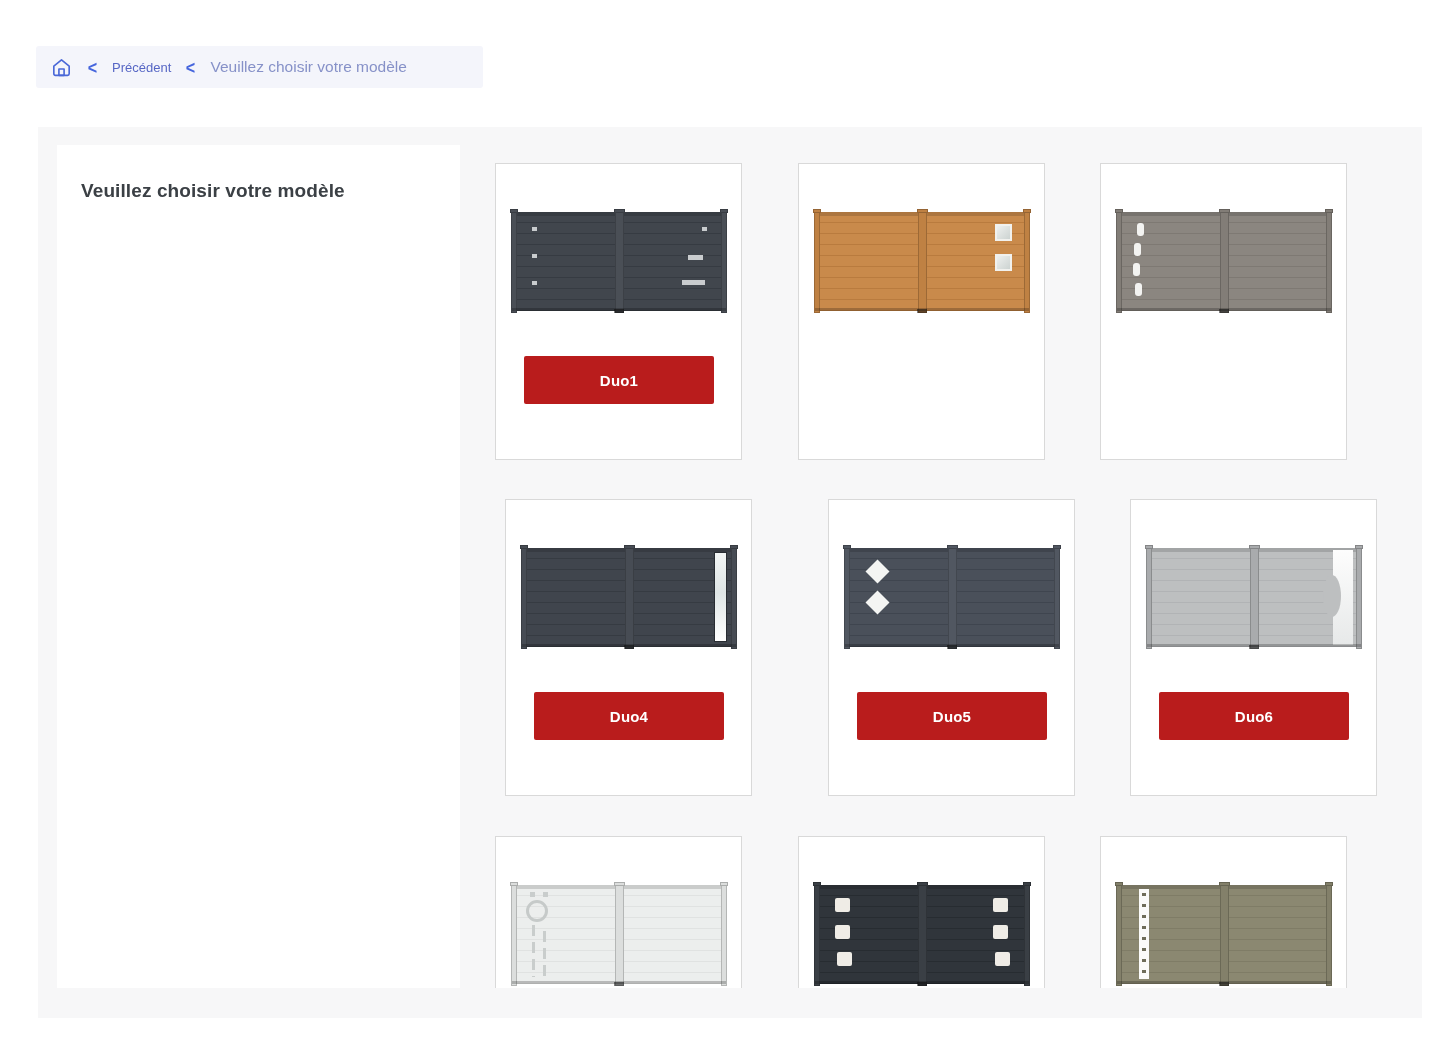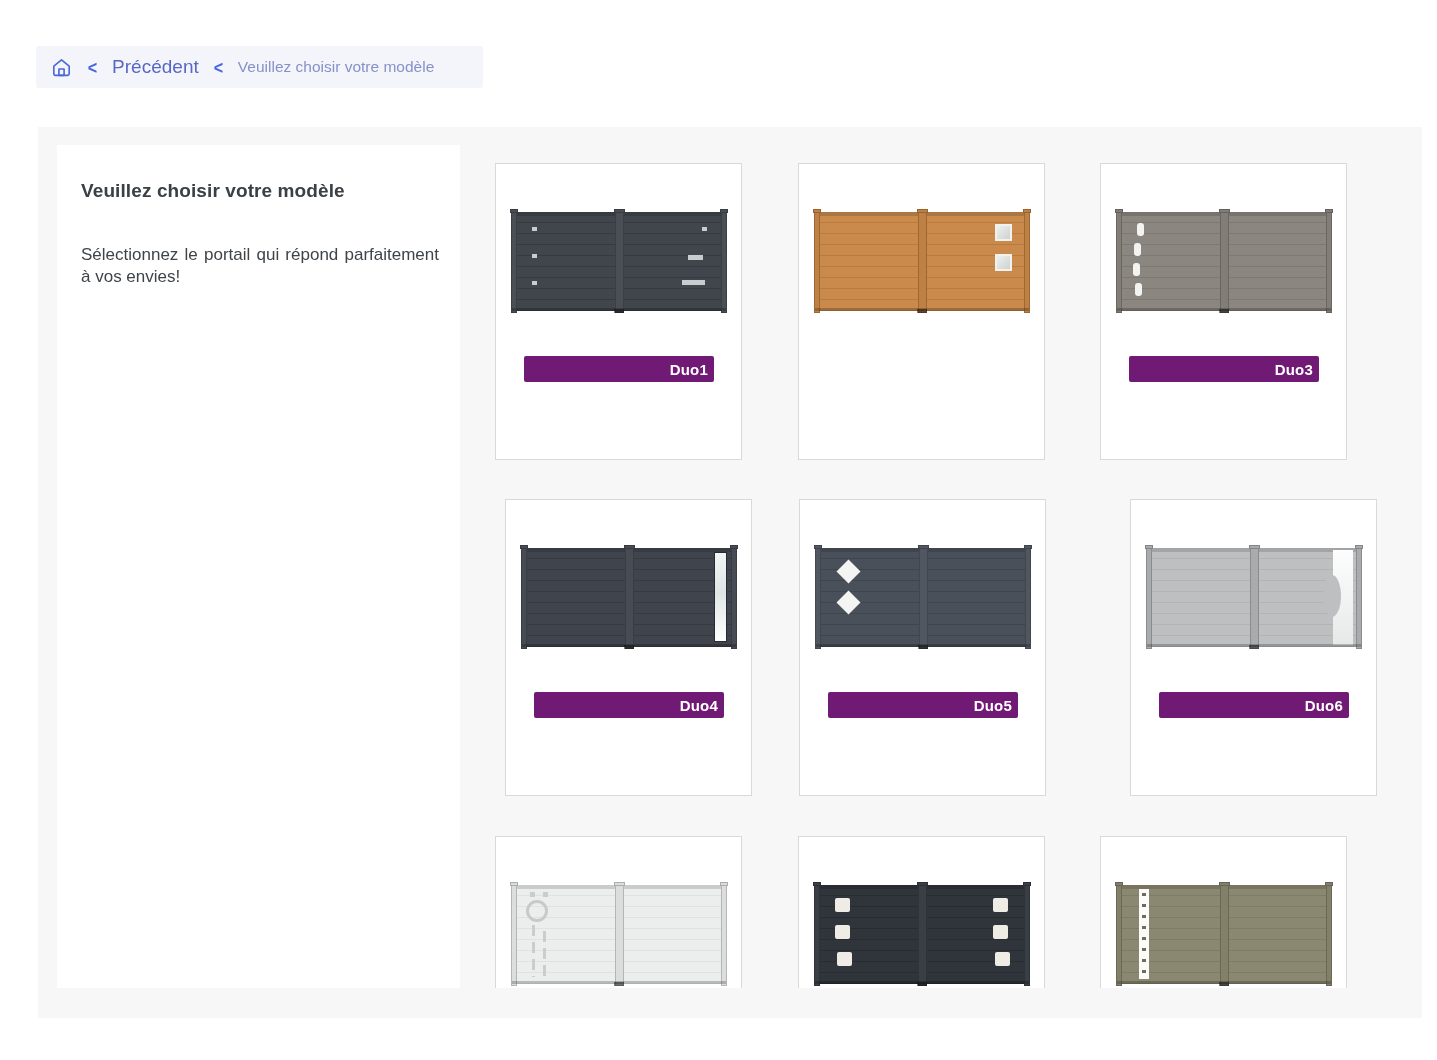--- a/index.html
+++ b/index.html
@@ -8,21 +8,21 @@
     font-family:"Liberation Sans",sans-serif;color:#3f4449;overflow:hidden;
   }
   
   .crumbbar{
     position:absolute;left:36px;top:46px;width:447px;height:42px;
     background:#f4f5fb;border-radius:3px;display:flex;align-items:center;
     padding:0 14px;box-sizing:border-box;gap:14px;
   }
   .homebtn{display:flex;align-items:center;justify-content:center;cursor:pointer;background:none;border:none;padding:0;}
   .chev{color:#4565dd;font-weight:700;font-size:19px;line-height:1;transform:scaleX(.85);}
-  .crumb-back{color:#5767c5;font-size:19px;cursor:pointer;}
+  .crumb-back{color:#5767c5;font-size:13px;cursor:pointer;}
   .crumb-cur{color:#8691c8;font-size:15.5px;}
   
   .content{
     position:absolute;left:38px;top:127px;width:1384px;height:891px;
     background:#f7f7f8;
   }
   .viewport{
     position:absolute;left:19px;top:18px;width:1346px;height:843px;overflow:hidden;
   }
   .sidepanel{
@@ -80,23 +80,23 @@
     background-size:5px 5px,5px 5px,3px 52px,3px 46px;}
   .duo7 .decor::before{left:14px;top:15px;width:16px;height:16px;border:3px solid #c6cac9;border-radius:50%;}
   .duo8 .decor::before{left:20px;top:13px;width:15px;height:14px;background:#efece6;border-radius:2px;
     box-shadow:0 27px 0 #efece6,2px 54px 0 #efece6;}
   .duo8 .decor::after{left:178px;top:13px;width:15px;height:14px;background:#efece6;border-radius:2px;
     box-shadow:0 27px 0 #efece6,2px 54px 0 #efece6;}
   .duo9 .decor::before{left:22px;top:4px;width:10px;height:90px;background:
     repeating-linear-gradient(180deg,transparent 0 4px,#6f6d5a 4px 7px,transparent 7px 11px) center/4px 100% no-repeat,#fbfbfa;}
   
   .modelbtn{
-    position:absolute;left:28px;top:192px;width:190px;height:26px;border:none;border-radius:2px;
-    background:#701a75;color:#ffffff;font-family:"Liberation Sans",sans-serif;
-    font-size:15px;font-weight:700;letter-spacing:.2px;cursor:pointer;text-align:right;
+    position:absolute;left:28px;top:192px;width:190px;height:48px;border:none;border-radius:2px;
+    background:#b91c1c;color:#ffffff;font-family:"Liberation Sans",sans-serif;
+    font-size:15px;font-weight:700;letter-spacing:.2px;cursor:pointer;
   }
 </style>
 </head>
 <body>
 
 <div class="crumbbar">
   <button class="homebtn">
     <span style="display:flex;">
       <svg width="23" height="23" viewBox="0 0 24 24" fill="none" stroke="#4a68d8" stroke-width="1.7" stroke-linejoin="round">
         <path d="M4 10.6 L12 4 L20 10.6 V18.6 a1.6 1.6 0 0 1 -1.6 1.6 H5.6 A1.6 1.6 0 0 1 4 18.6 Z"></path>
@@ -107,21 +107,20 @@
   <span class="chev">&lt;</span>
   <span class="crumb-back">Précédent</span>
   <span class="chev">&lt;</span>
   <span class="crumb-cur">Veuillez choisir votre modèle</span>
 </div>
 
 <div class="content">
   <div class="viewport">
     <div class="sidepanel">
       <h1>Veuillez choisir votre modèle</h1>
-      <p>Sélectionnez le portail qui répond parfaitement à vos envies!</p>
     </div>
     <div id="cards">
         <div class="card" style="left: 438px; top: 18px;">
     <div class="gatewrap">
       <div class="gate duo1" style="--leaf: #41464d; --slat: #363b42; --post: #4a4f56;">
         <div class="slats"></div>
         <div class="decor"></div>
         <div class="post pl">
                 <i></i>
               </div>
@@ -164,42 +163,41 @@
               </div>
         <div class="post pc">
                 <i></i>
               </div>
         <div class="post pr">
                 <i></i>
               </div>
         <div class="latch"></div>
       </div>
     </div>
-    <button class="modelbtn">Duo3</button>
   </div>
         <div class="card" style="left: 438px; top: 354px; margin-left: 10px;">
     <div class="gatewrap">
       <div class="gate duo4" style="--leaf: #40454d; --slat: #363b42; --post: #474c54;">
         <div class="slats"></div>
         <div class="decor"></div>
         <div class="post pl">
                 <i></i>
               </div>
         <div class="post pc">
                 <i></i>
               </div>
         <div class="post pr">
                 <i></i>
               </div>
         <div class="latch"></div>
       </div>
     </div>
     <button class="modelbtn">Duo4</button>
   </div>
-        <div class="card" style="left: 742px; top: 354px; padding-left: 19px;">
+        <div class="card" style="left: 771px; top: 354px; padding-left: 19px;">
     <div class="gatewrap">
       <div class="gate duo5" style="--leaf: #4a505a; --slat: #3f454f; --post: #515761;">
         <div class="slats"></div>
         <div class="decor"></div>
         <div class="post pl">
                 <i></i>
               </div>
         <div class="post pc">
                 <i></i>
               </div>

